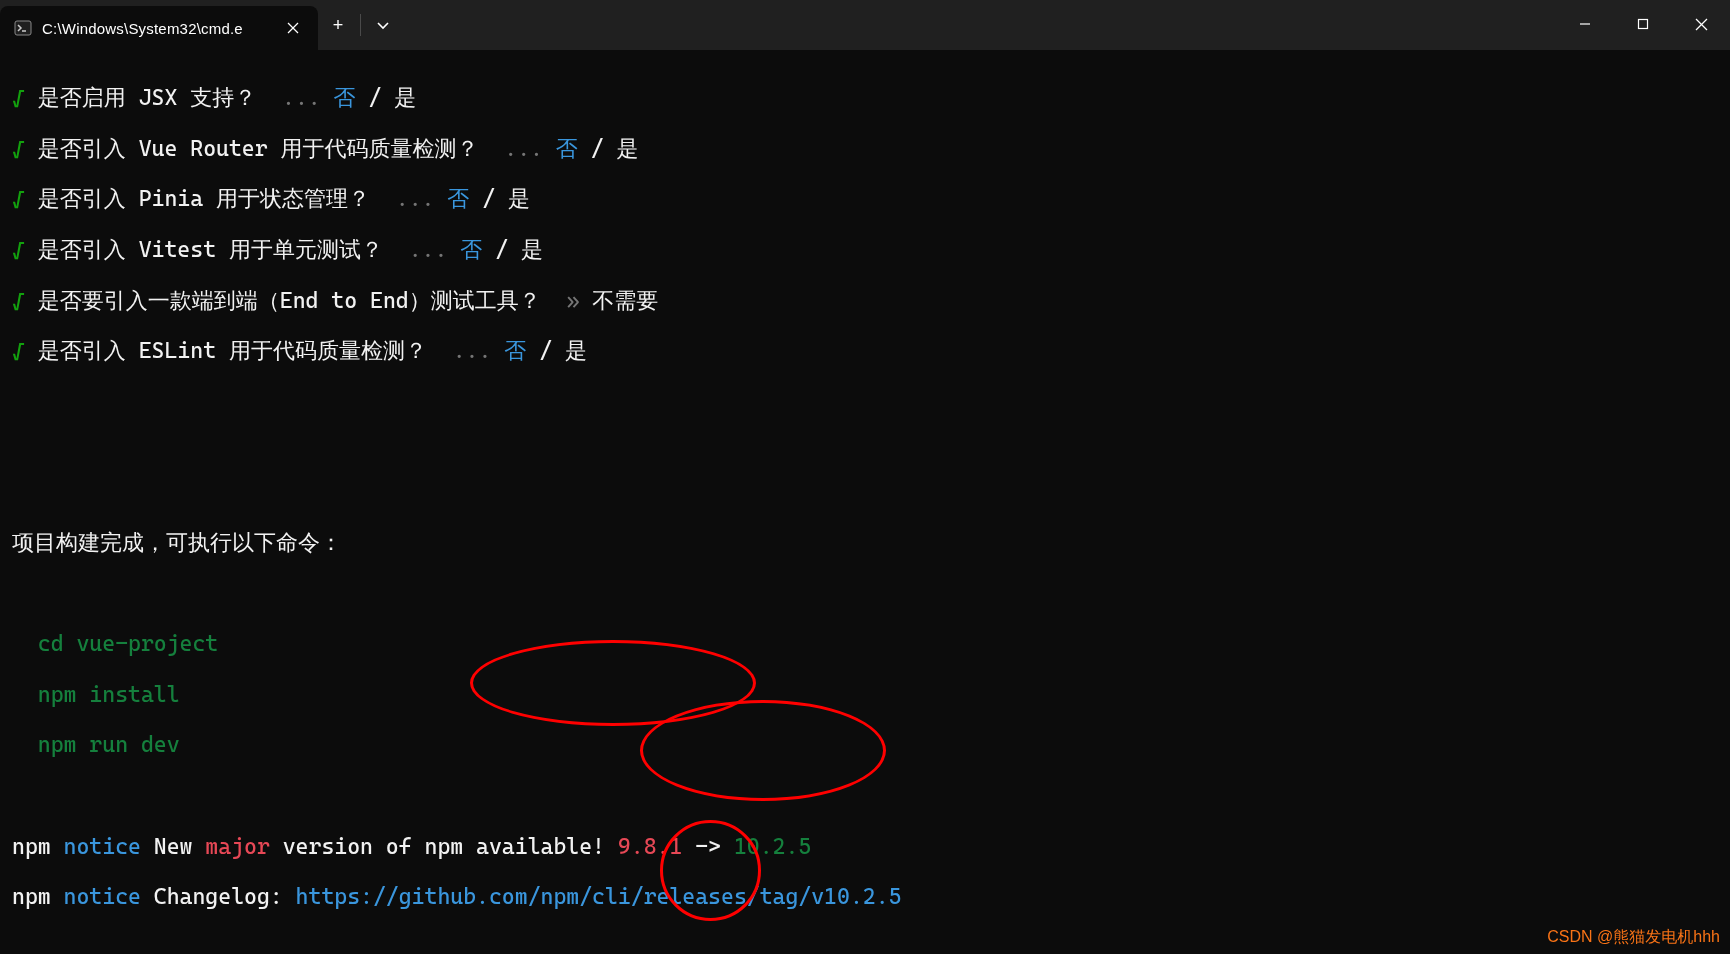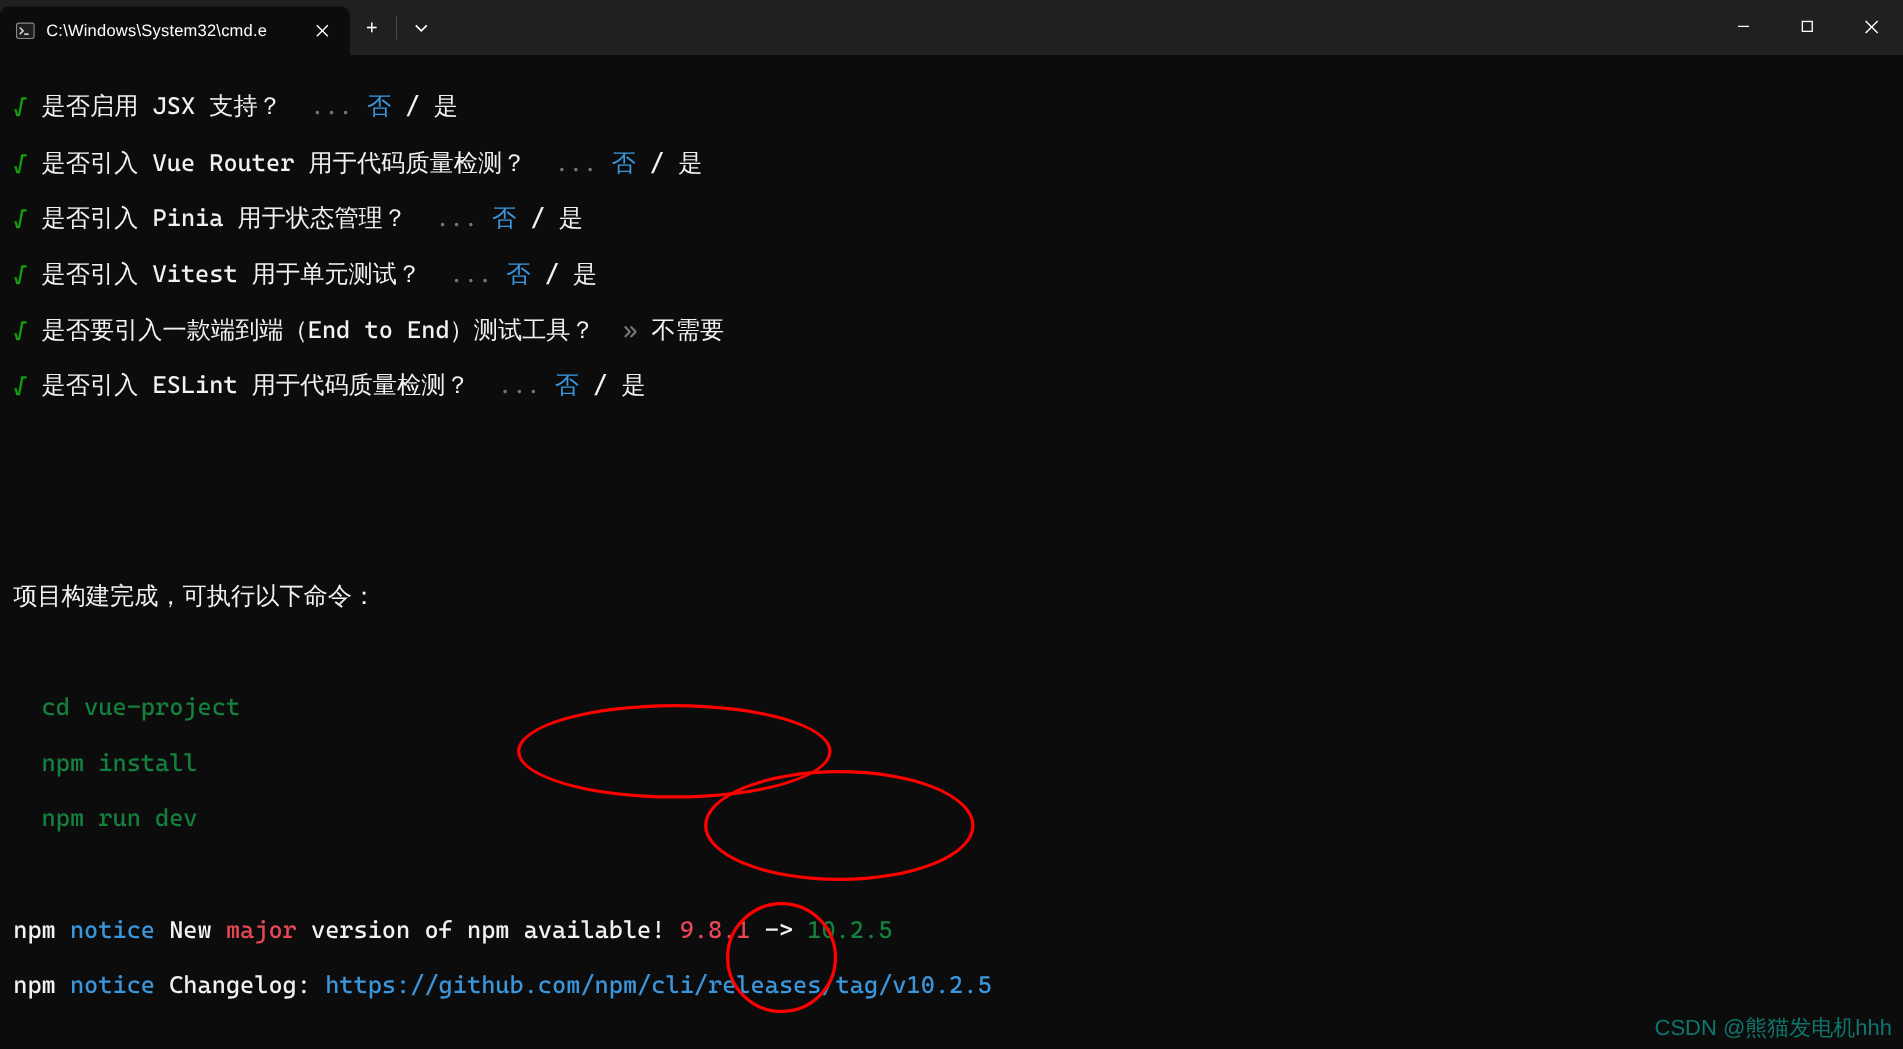--- a/index.html
+++ b/index.html
@@ -118,22 +118,22 @@
     border-radius: 50%;
     pointer-events: none;
   }
 
   
   .watermark {
     position: absolute;
     right: 10px;
     bottom: 6px;
     font-family: "Segoe UI", "Microsoft YaHei", sans-serif;
-    font-size: 20px;
-    color: #0f766e;
+    font-size: 16px;
+    color: #f97316;
   }
 </style>
 </head>
 <body>
 
 <div class="titlebar">
   <div class="tab">
     <span class="cmd-icon">
       <svg width="18" height="18" viewBox="0 0 18 18">
         <rect x="1" y="2" width="16" height="14" rx="2" fill="#1f1f1f" stroke="#888" stroke-width="1"></rect>

